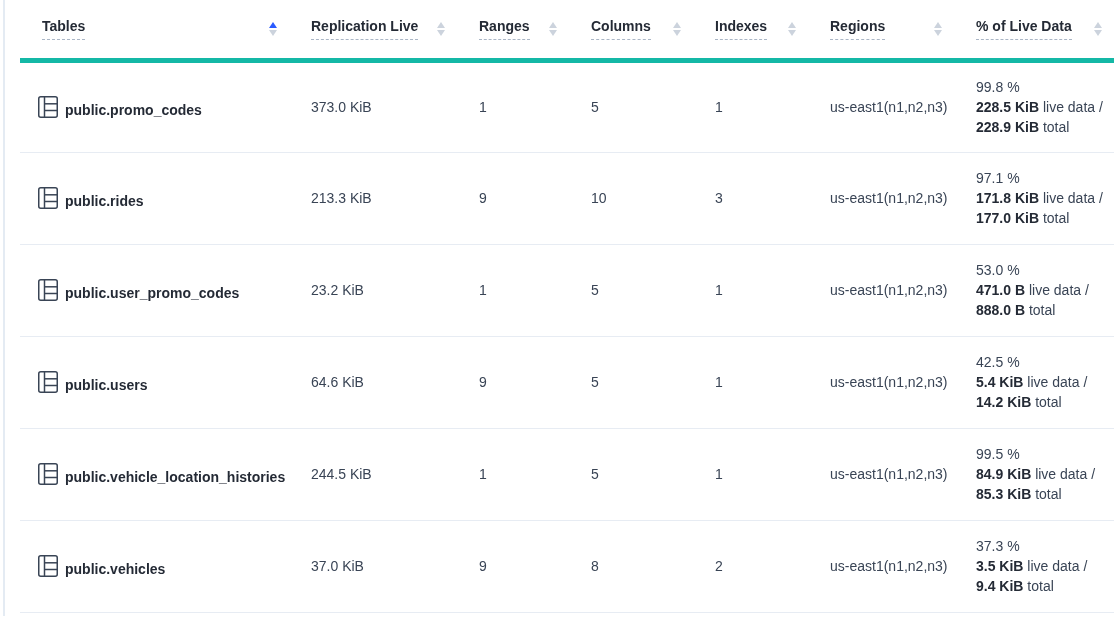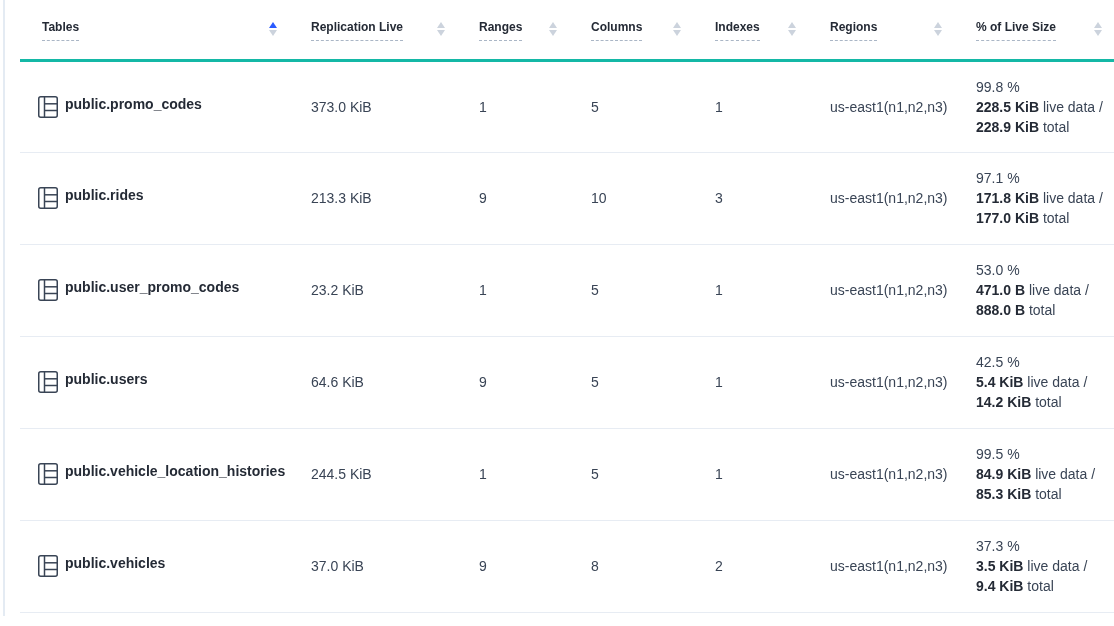--- a/index.html
+++ b/index.html
@@ -22,24 +22,24 @@
   col.c1 { width: 270px; }
   col.c2 { width: 168px; }
   col.c3 { width: 112px; }
   col.c4 { width: 124px; }
   col.c5 { width: 115px; }
   col.c6 { width: 146px; }
   col.c7 { width: 160px; }
 
   thead th {
     height: 60px;
-    border-bottom: 3px solid #14b8a6;
+    border-bottom: 5px solid #14b8a6;
     text-align: left;
     vertical-align: middle;
-    font-size: 12px;
+    font-size: 14px;
     font-weight: 700;
     color: #242a35;
     cursor: pointer;
   }
   .th-inner { display: flex; align-items: center; padding-left: 21px; }
   thead th:first-child .th-inner { padding-left: 22px; }
   .th-label {
     border-bottom: 1px dashed #aab6c6;
     padding-bottom: 4px;
     line-height: 18px;
@@ -54,21 +54,21 @@
   tbody td {
     height: 92px;
     border-bottom: 1px solid #e7ecf3;
     vertical-align: middle;
     font-size: 14px;
     color: #394455;
     padding-left: 21px;
     white-space: nowrap;
   }
   td.c-name { padding-left: 18px; }
-  .name-wrap { display: flex; align-items: flex-start; }
+  .name-wrap { display: flex; align-items: flex-end; }
   .table-icon { display: inline-flex; margin-right: 7px; flex: none; }
   .tbl-name {
     font-weight: 700;
     color: #242a35;
     cursor: pointer;
   }
   td.c-live { white-space: normal; line-height: 20px; padding-right: 6px; }
   .live-num { font-weight: 700; color: #242a35; }
 </style>
 </head>
@@ -137,21 +137,21 @@
         <div class="th-inner">
           <span class="th-label">Regions</span>
           <span class="sort">
               <i class="tri up"></i>
               <i class="tri down"></i>
             </span>
         </div>
       </th>
       <th>
         <div class="th-inner">
-          <span class="th-label">% of Live Size</span>
+          <span class="th-label">% of Live Data</span>
           <span class="sort">
               <i class="tri up"></i>
               <i class="tri down"></i>
             </span>
         </div>
       </th>
     </tr>
   </thead>
   <tbody id="tbody">
   <tr>

